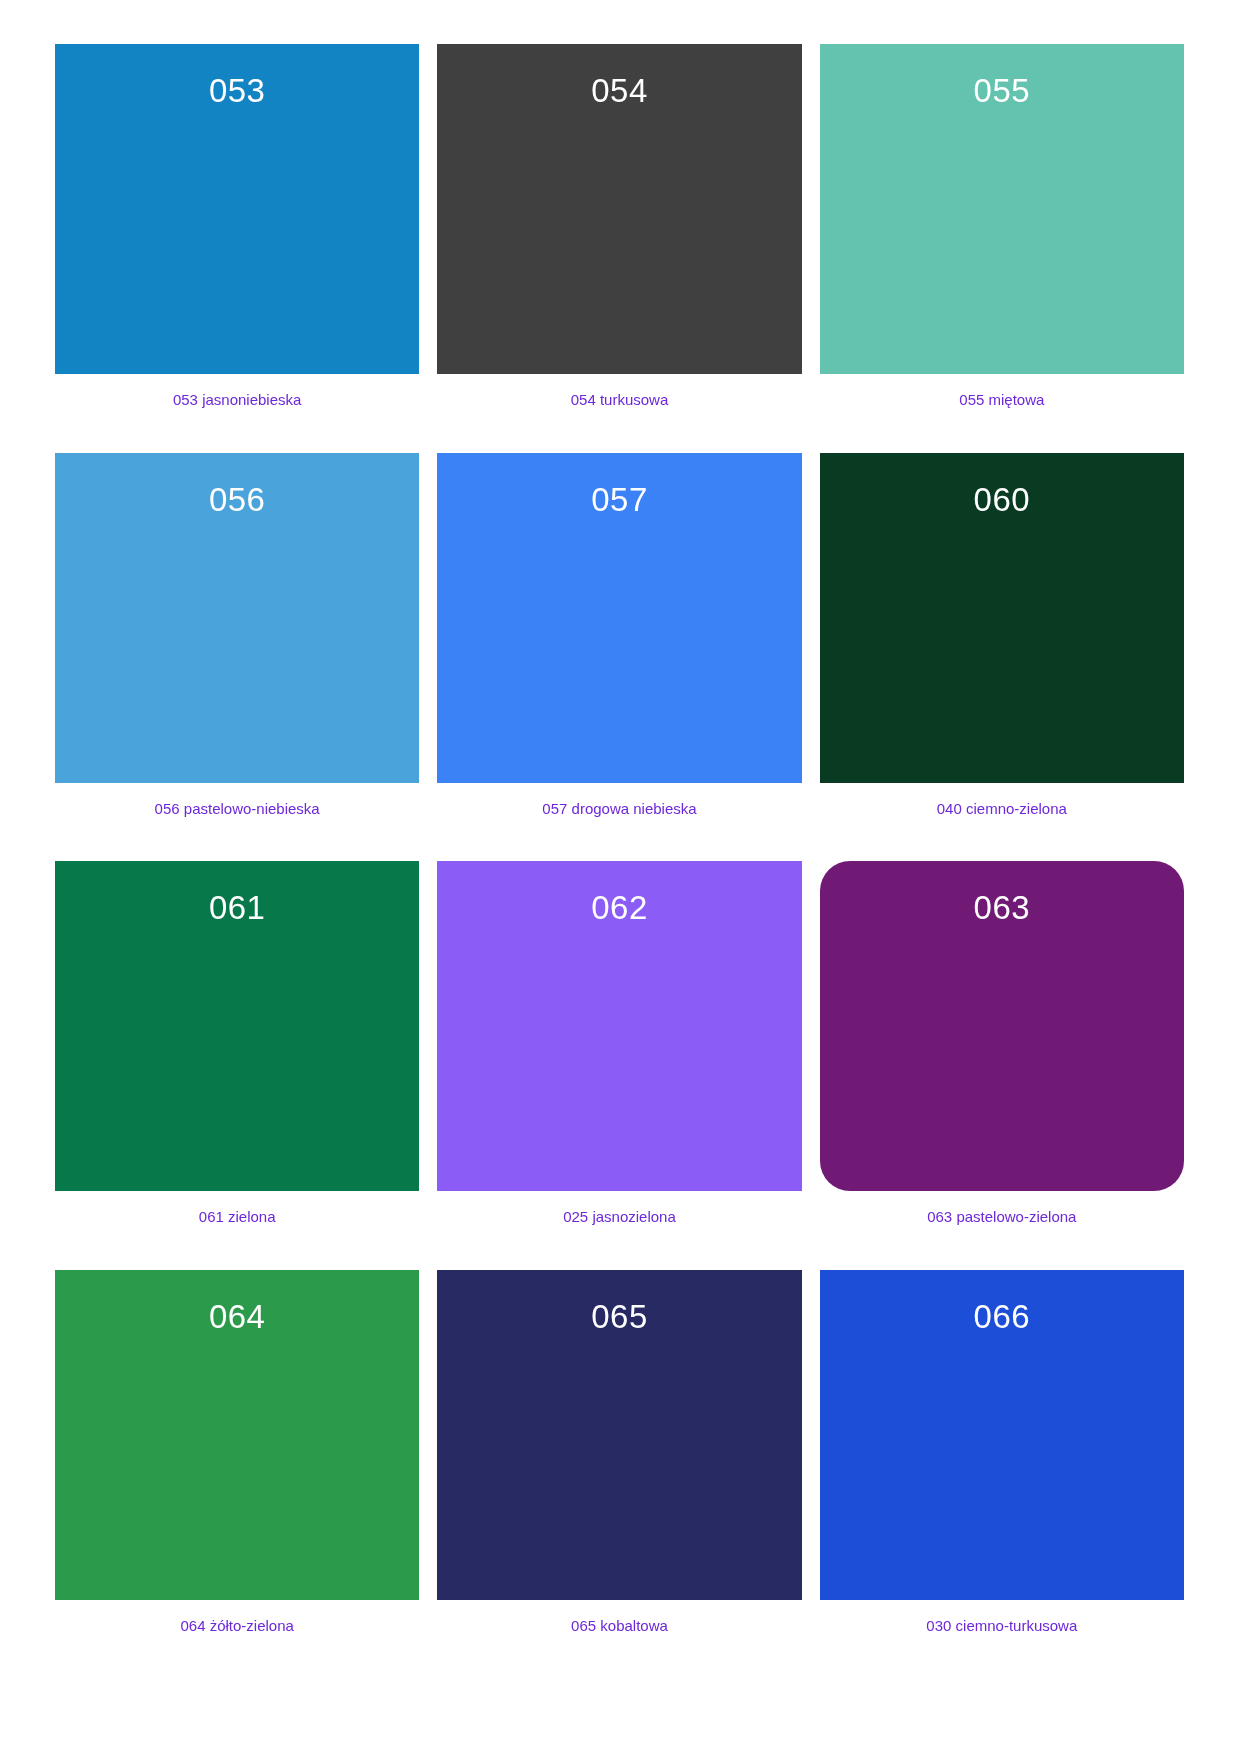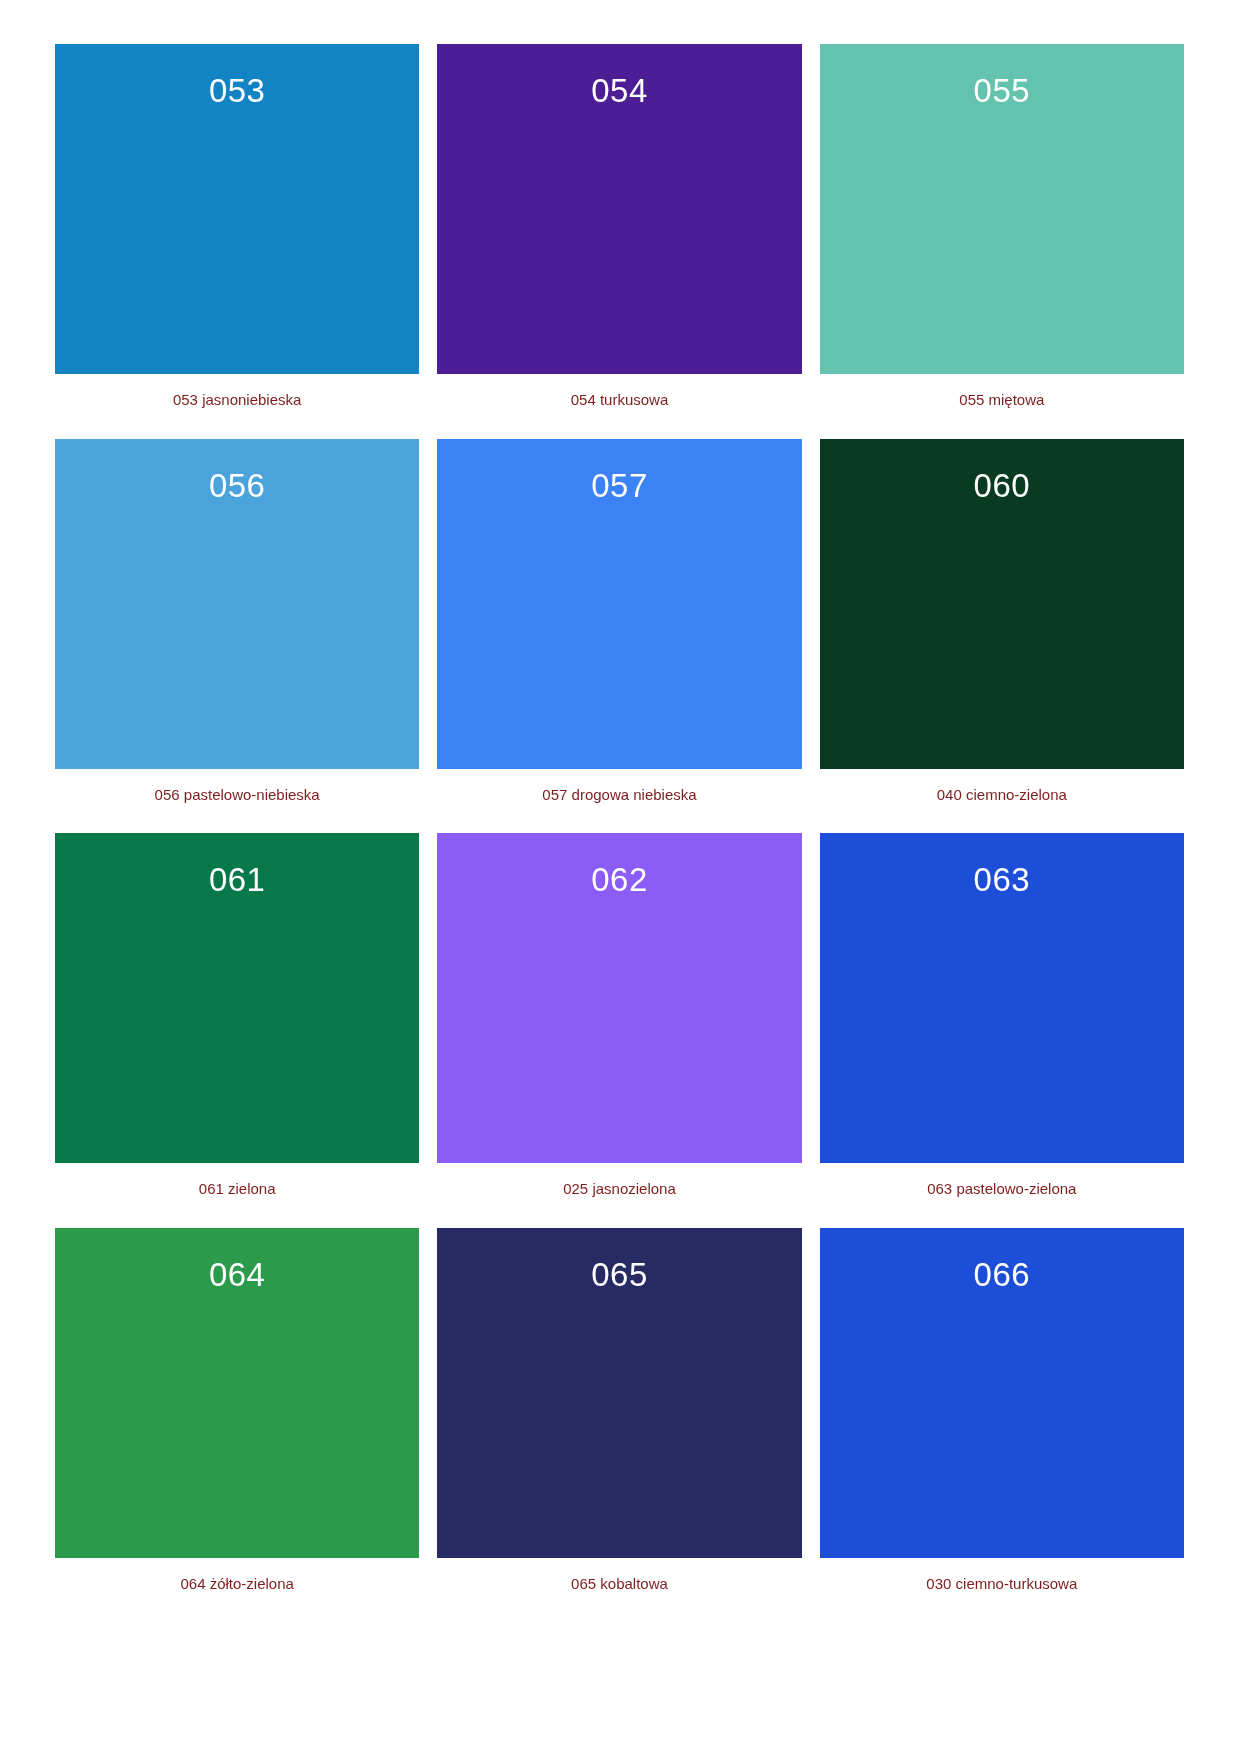--- a/index.html
+++ b/index.html
@@ -46,23 +46,23 @@
     color: #ffffff;
     font-size: 33px;
     font-weight: 400;
     letter-spacing: 0.5px;
     line-height: 1;
     font-family: "Liberation Sans", sans-serif;
   }
   .swatch-caption {
     text-align: center;
     font-size: 15px;
-    color: #7f1d1d;
+    color: #6d28d9;
     padding-top: 18px;
-    padding-bottom: 30px;
+    padding-bottom: 44px;
     line-height: 1.1;
     font-family: "Liberation Sans", sans-serif;
   }
   
   .row-2 .swatch-chip { height: 330px; }
   .row-3 .swatch-chip { height: 330px; }
   .row-4 .swatch-chip { height: 330px; }
 </style>
 </head>
 <body style="background-color: rgb(255, 255, 255);">
@@ -71,21 +71,21 @@
   <div class="swatch-grid">
 
     <div class="swatch-cell row-1">
       <div class="swatch-chip" style="background-color: rgb(18, 131, 195);">
         <span class="swatch-code">053</span>
       </div>
       <div class="swatch-caption">053 jasnoniebieska</div>
     </div>
 
     <div class="swatch-cell row-1">
-      <div class="swatch-chip" style="background-color: #4c1d95;">
+      <div class="swatch-chip" style="background-color: #404040;">
         <span class="swatch-code">054</span>
       </div>
       <div class="swatch-caption">054 turkusowa</div>
     </div>
 
     <div class="swatch-cell row-1">
       <div class="swatch-chip" style="background-color: rgb(99, 195, 174);">
         <span class="swatch-code">055</span>
       </div>
       <div class="swatch-caption">055 miętowa</div>
@@ -120,21 +120,21 @@
     </div>
 
     <div class="swatch-cell row-3">
       <div class="swatch-chip" style="background-color: #8b5cf6;">
         <span class="swatch-code">062</span>
       </div>
       <div class="swatch-caption">025 jasnozielona</div>
     </div>
 
     <div class="swatch-cell row-3">
-      <div class="swatch-chip" style="background-color: #1d4ed8;">
+      <div class="swatch-chip" style="background-color: #701a75; border-radius: 30px;">
         <span class="swatch-code">063</span>
       </div>
       <div class="swatch-caption">063 pastelowo-zielona</div>
     </div>
 
     <div class="swatch-cell row-4">
       <div class="swatch-chip" style="background-color: rgb(43, 154, 75);">
         <span class="swatch-code">064</span>
       </div>
       <div class="swatch-caption">064 żółto-zielona</div>

